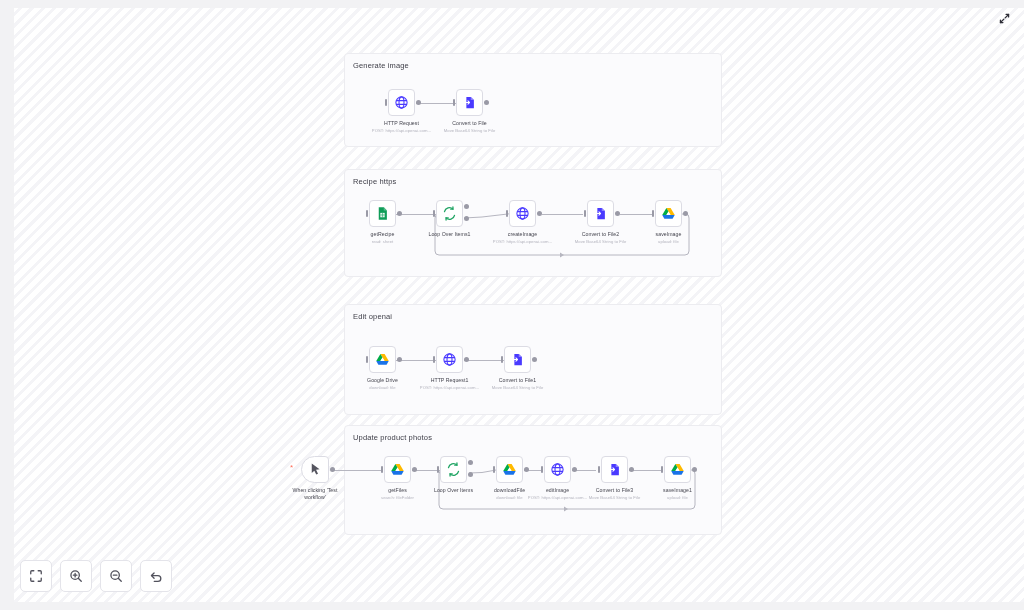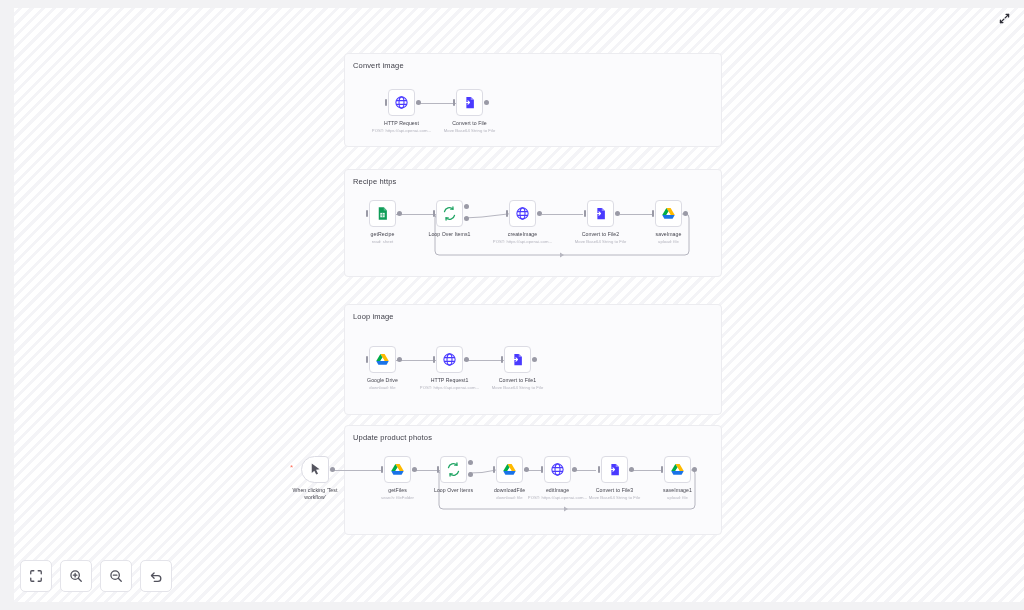--- a/index.html
+++ b/index.html
@@ -169,29 +169,29 @@
   <div id="expand-btn">
     <svg width="13" height="13" viewBox="0 0 16 16" fill="none" stroke="#2f2f38" stroke-width="1.6" stroke-linecap="round" stroke-linejoin="round">
       <path d="M10 3h3v3"></path>
         <path d="M13 3l-4.2 4.2"></path>
       <path d="M6 13H3v-3"></path>
         <path d="M3 13l4.2-4.2"></path>
     </svg>
   </div>
 
   <div class="panel" style="left:344px; top:53px; width:378px; height:94px;">
-    <div class="panel-title">Convert image</div>
+    <div class="panel-title">Generate image</div>
   </div>
 
   <div class="panel" style="left:344px; top:169px; width:378px; height:108px;">
     <div class="panel-title">Recipe https</div>
   </div>
 
   <div class="panel" style="left:344px; top:304px; width:378px; height:111px;">
-    <div class="panel-title">Loop image</div>
+    <div class="panel-title">Edit openai</div>
   </div>
 
   <div class="panel" style="left:344px; top:425px; width:378px; height:110px;">
     <div class="panel-title">Update product photos</div>
   </div>
 
   <div class="wire h" style="left:416px; top:102.5px; width:40px;"></div>
 
   <div class="node" style="left:388px; top:89px;">
     <svg class="node-icon" viewBox="0 0 24 24" fill="none" stroke="#4a3aff" stroke-width="1.7">

